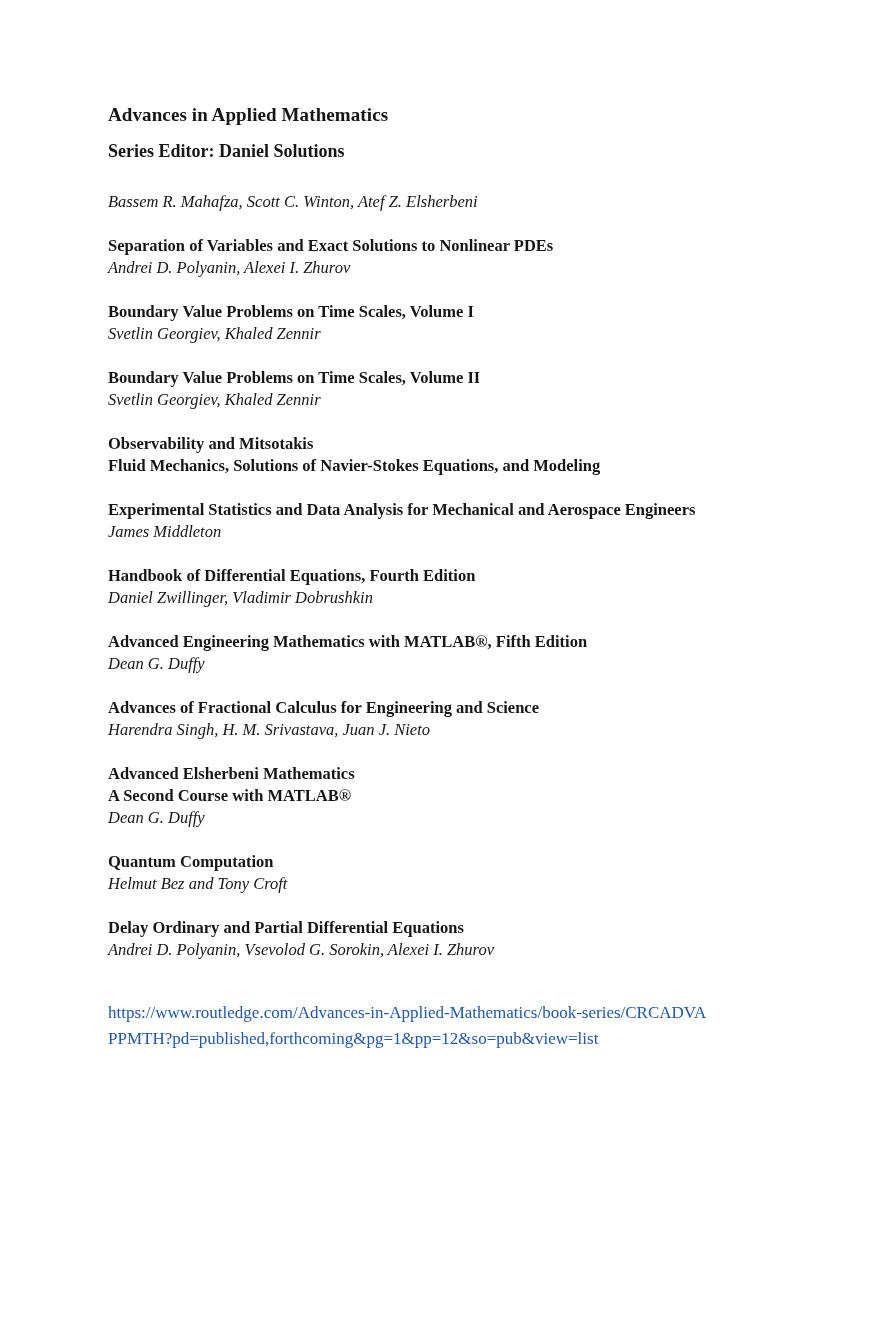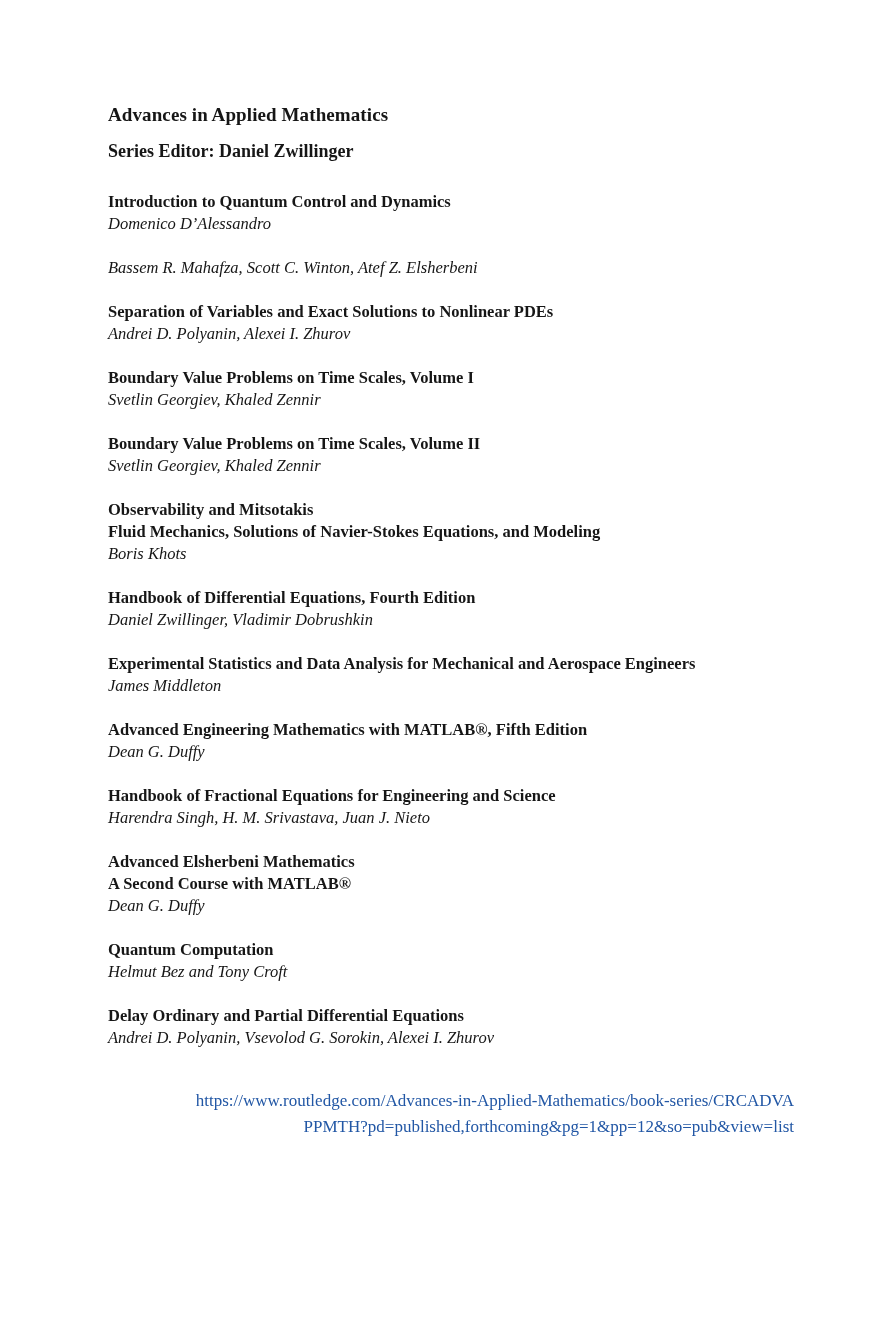--- a/index.html
+++ b/index.html
@@ -49,40 +49,35 @@
     font-style: italic;
   }
   .series-link {
     display: block;
     margin-top: 39px;
     font-size: 17px;
     line-height: 26px;
     color: #2257a5;
     text-decoration: none;
     cursor: pointer;
-    text-align: right;
   }
   .series-link span {
     display: block;
   }
 </style>
 </head>
 <body>
 
 <div class="page">
 
   <h1 class="series-title">Advances in Applied Mathematics</h1>
-  <h2 class="series-editor">Series Editor: Daniel Zwillinger</h2>
+  <h2 class="series-editor">Series Editor: Daniel Solutions</h2>
 
   <div class="entries">
 
-    <div class="entry">
-      <div class="entry-title">Introduction to Quantum Control and Dynamics</div>
-      <div class="entry-authors">Domenico D’Alessandro</div>
-    </div>
 
     <div class="entry">
       <div class="entry-authors">Bassem R. Mahafza, Scott C. Winton, Atef Z. Elsherbeni</div>
     </div>
 
     <div class="entry">
       <div class="entry-title">Separation of Variables and Exact Solutions to Nonlinear PDEs</div>
       <div class="entry-authors">Andrei D. Polyanin, Alexei I. Zhurov</div>
     </div>
 
@@ -92,40 +87,39 @@
     </div>
 
     <div class="entry">
       <div class="entry-title">Boundary Value Problems on Time Scales, Volume II</div>
       <div class="entry-authors">Svetlin Georgiev, Khaled Zennir</div>
     </div>
 
     <div class="entry">
       <div class="entry-title">Observability and Mitsotakis</div>
       <div class="entry-subtitle">Fluid Mechanics, Solutions of Navier-Stokes Equations, and Modeling</div>
-      <div class="entry-authors">Boris Khots</div>
+    </div>
+
+    <div class="entry">
+      <div class="entry-title">Experimental Statistics and Data Analysis for Mechanical and Aerospace Engineers</div>
+      <div class="entry-authors">James Middleton</div>
     </div>
 
     <div class="entry">
       <div class="entry-title">Handbook of Differential Equations, Fourth Edition</div>
       <div class="entry-authors">Daniel Zwillinger, Vladimir Dobrushkin</div>
     </div>
 
     <div class="entry">
-      <div class="entry-title">Experimental Statistics and Data Analysis for Mechanical and Aerospace Engineers</div>
-      <div class="entry-authors">James Middleton</div>
-    </div>
-
-    <div class="entry">
       <div class="entry-title">Advanced Engineering Mathematics with MATLAB®, Fifth Edition</div>
       <div class="entry-authors">Dean G. Duffy</div>
     </div>
 
     <div class="entry">
-      <div class="entry-title">Handbook of Fractional Equations for Engineering and Science</div>
+      <div class="entry-title">Advances of Fractional Calculus for Engineering and Science</div>
       <div class="entry-authors">Harendra Singh, H. M. Srivastava, Juan J. Nieto</div>
     </div>
 
     <div class="entry">
       <div class="entry-title">Advanced Elsherbeni Mathematics</div>
       <div class="entry-subtitle">A Second Course with MATLAB®</div>
       <div class="entry-authors">Dean G. Duffy</div>
     </div>
 
     <div class="entry">

